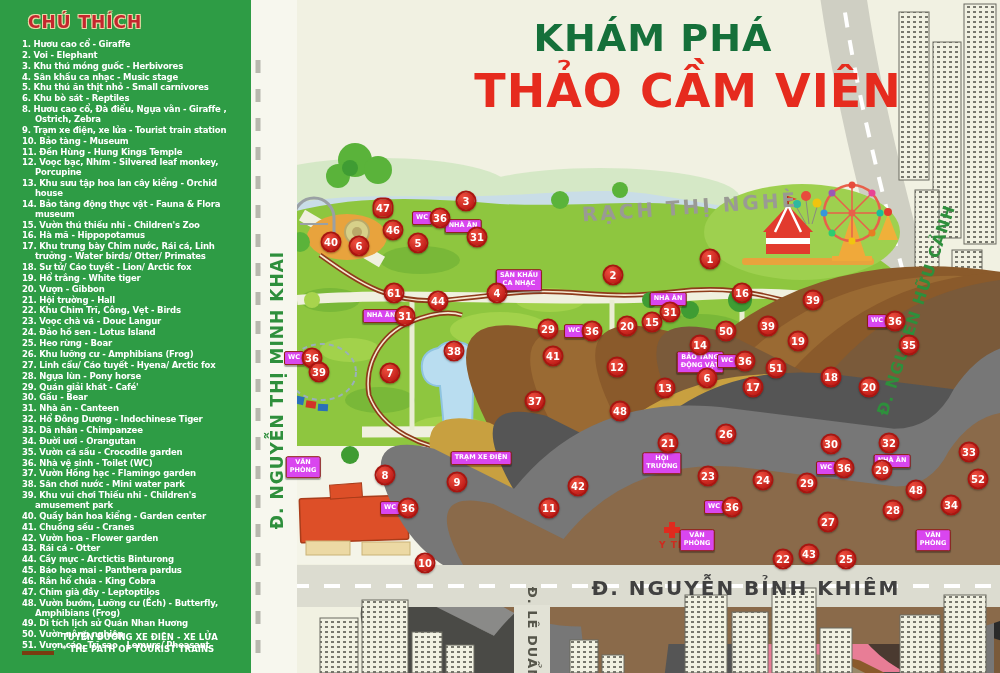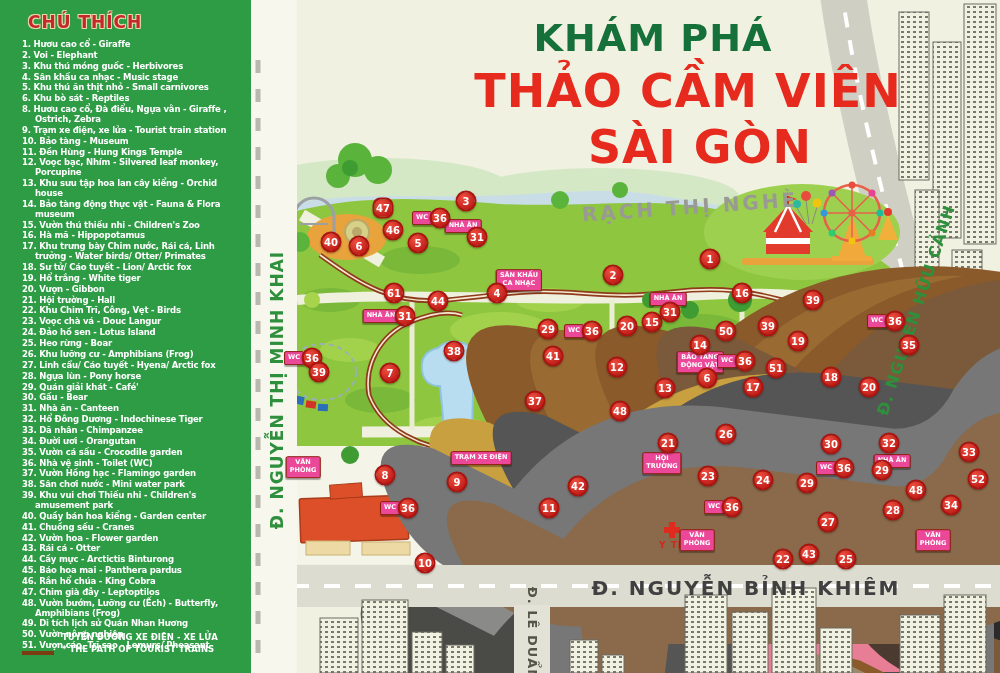--- a/index.html
+++ b/index.html
@@ -24,21 +24,21 @@
                font-size:16px;color:#2e8f3c;letter-spacing:1px;}
   .street-south{left:746px;top:588px;transform:translate(-50%,-50%);
                 font-size:20px;color:#404040;letter-spacing:2px;}
   .street-leduan{left:532px;top:634px;transform:translate(-50%,-50%) rotate(90deg);
                  font-size:13px;color:#55554a;letter-spacing:1px;}
   .marker{position:absolute;width:21px;height:21px;transform:translate(-50%,-50%);
           border-radius:50%;background:radial-gradient(circle at 35% 30%,#ef5040,#c21f1a 72%);
           border:2px solid #a81510;color:#fff;font-size:10px;font-weight:bold;
           display:flex;align-items:center;justify-content:center;
           box-shadow:0 1px 2px rgba(0,0,0,.35);}
-  .sign{position:absolute;transform:translate(-50%,-50%);background:#ec4899;color:#fff;
+  .sign{position:absolute;transform:translate(-50%,-50%);background:#d946ef;color:#fff;
         font-weight:bold;font-size:6.5px;line-height:1.2;padding:2px 3px;border:1px solid #8e1f10;
         border-radius:2px;text-align:center;white-space:pre-line;box-shadow:0 1px 1px rgba(0,0,0,.3);}
   .yte{position:absolute;left:672px;top:536px;transform:translate(-50%,-50%);text-align:center;}
   .yte .cross{position:relative;width:16px;height:16px;margin:0 auto;}
   .yte .cross:before,.yte .cross:after{content:"";position:absolute;background:#e02a1e;}
   .yte .cross:before{left:5px;top:0;width:6px;height:16px;}
   .yte .cross:after{left:0;top:5px;width:16px;height:6px;}
   .yte .yte-label{margin-top:2px;font-size:9px;font-weight:bold;color:#d02a1e;letter-spacing:1px;}
   
   .sidebar{position:absolute;left:0;top:0;width:251px;height:673px;background:#2e9c45;
@@ -325,21 +325,20 @@
         <rect x="772" y="588" width="44" height="85"></rect>
           <rect x="820" y="628" width="32" height="45"></rect>
         <rect x="900" y="615" width="40" height="58"></rect>
           <rect x="944" y="595" width="42" height="78"></rect>
       </g>
     </svg>
 
     <div class="overlay">
       <div class="big-title t1">KHÁM PHÁ</div>
       <div class="big-title t2">THẢO CẦM VIÊN</div>
-      <div class="big-title t3">SÀI GÒN</div>
       <div class="river-label">RẠCH THỊ NGHÈ</div>
       <div class="street street-west">Đ. NGUYỄN THỊ MINH KHAI</div>
       <div class="street street-east">Đ. NGUYỄN HỮU CẢNH</div>
       <div class="street street-south">Đ. NGUYỄN BỈNH KHIÊM</div>
       <div class="street street-leduan">Đ. LÊ DUẨN</div>
       <div class="yte">
         <div class="cross"></div>
         <div class="yte-label">Y TẾ</div>
       </div>
       <div>

